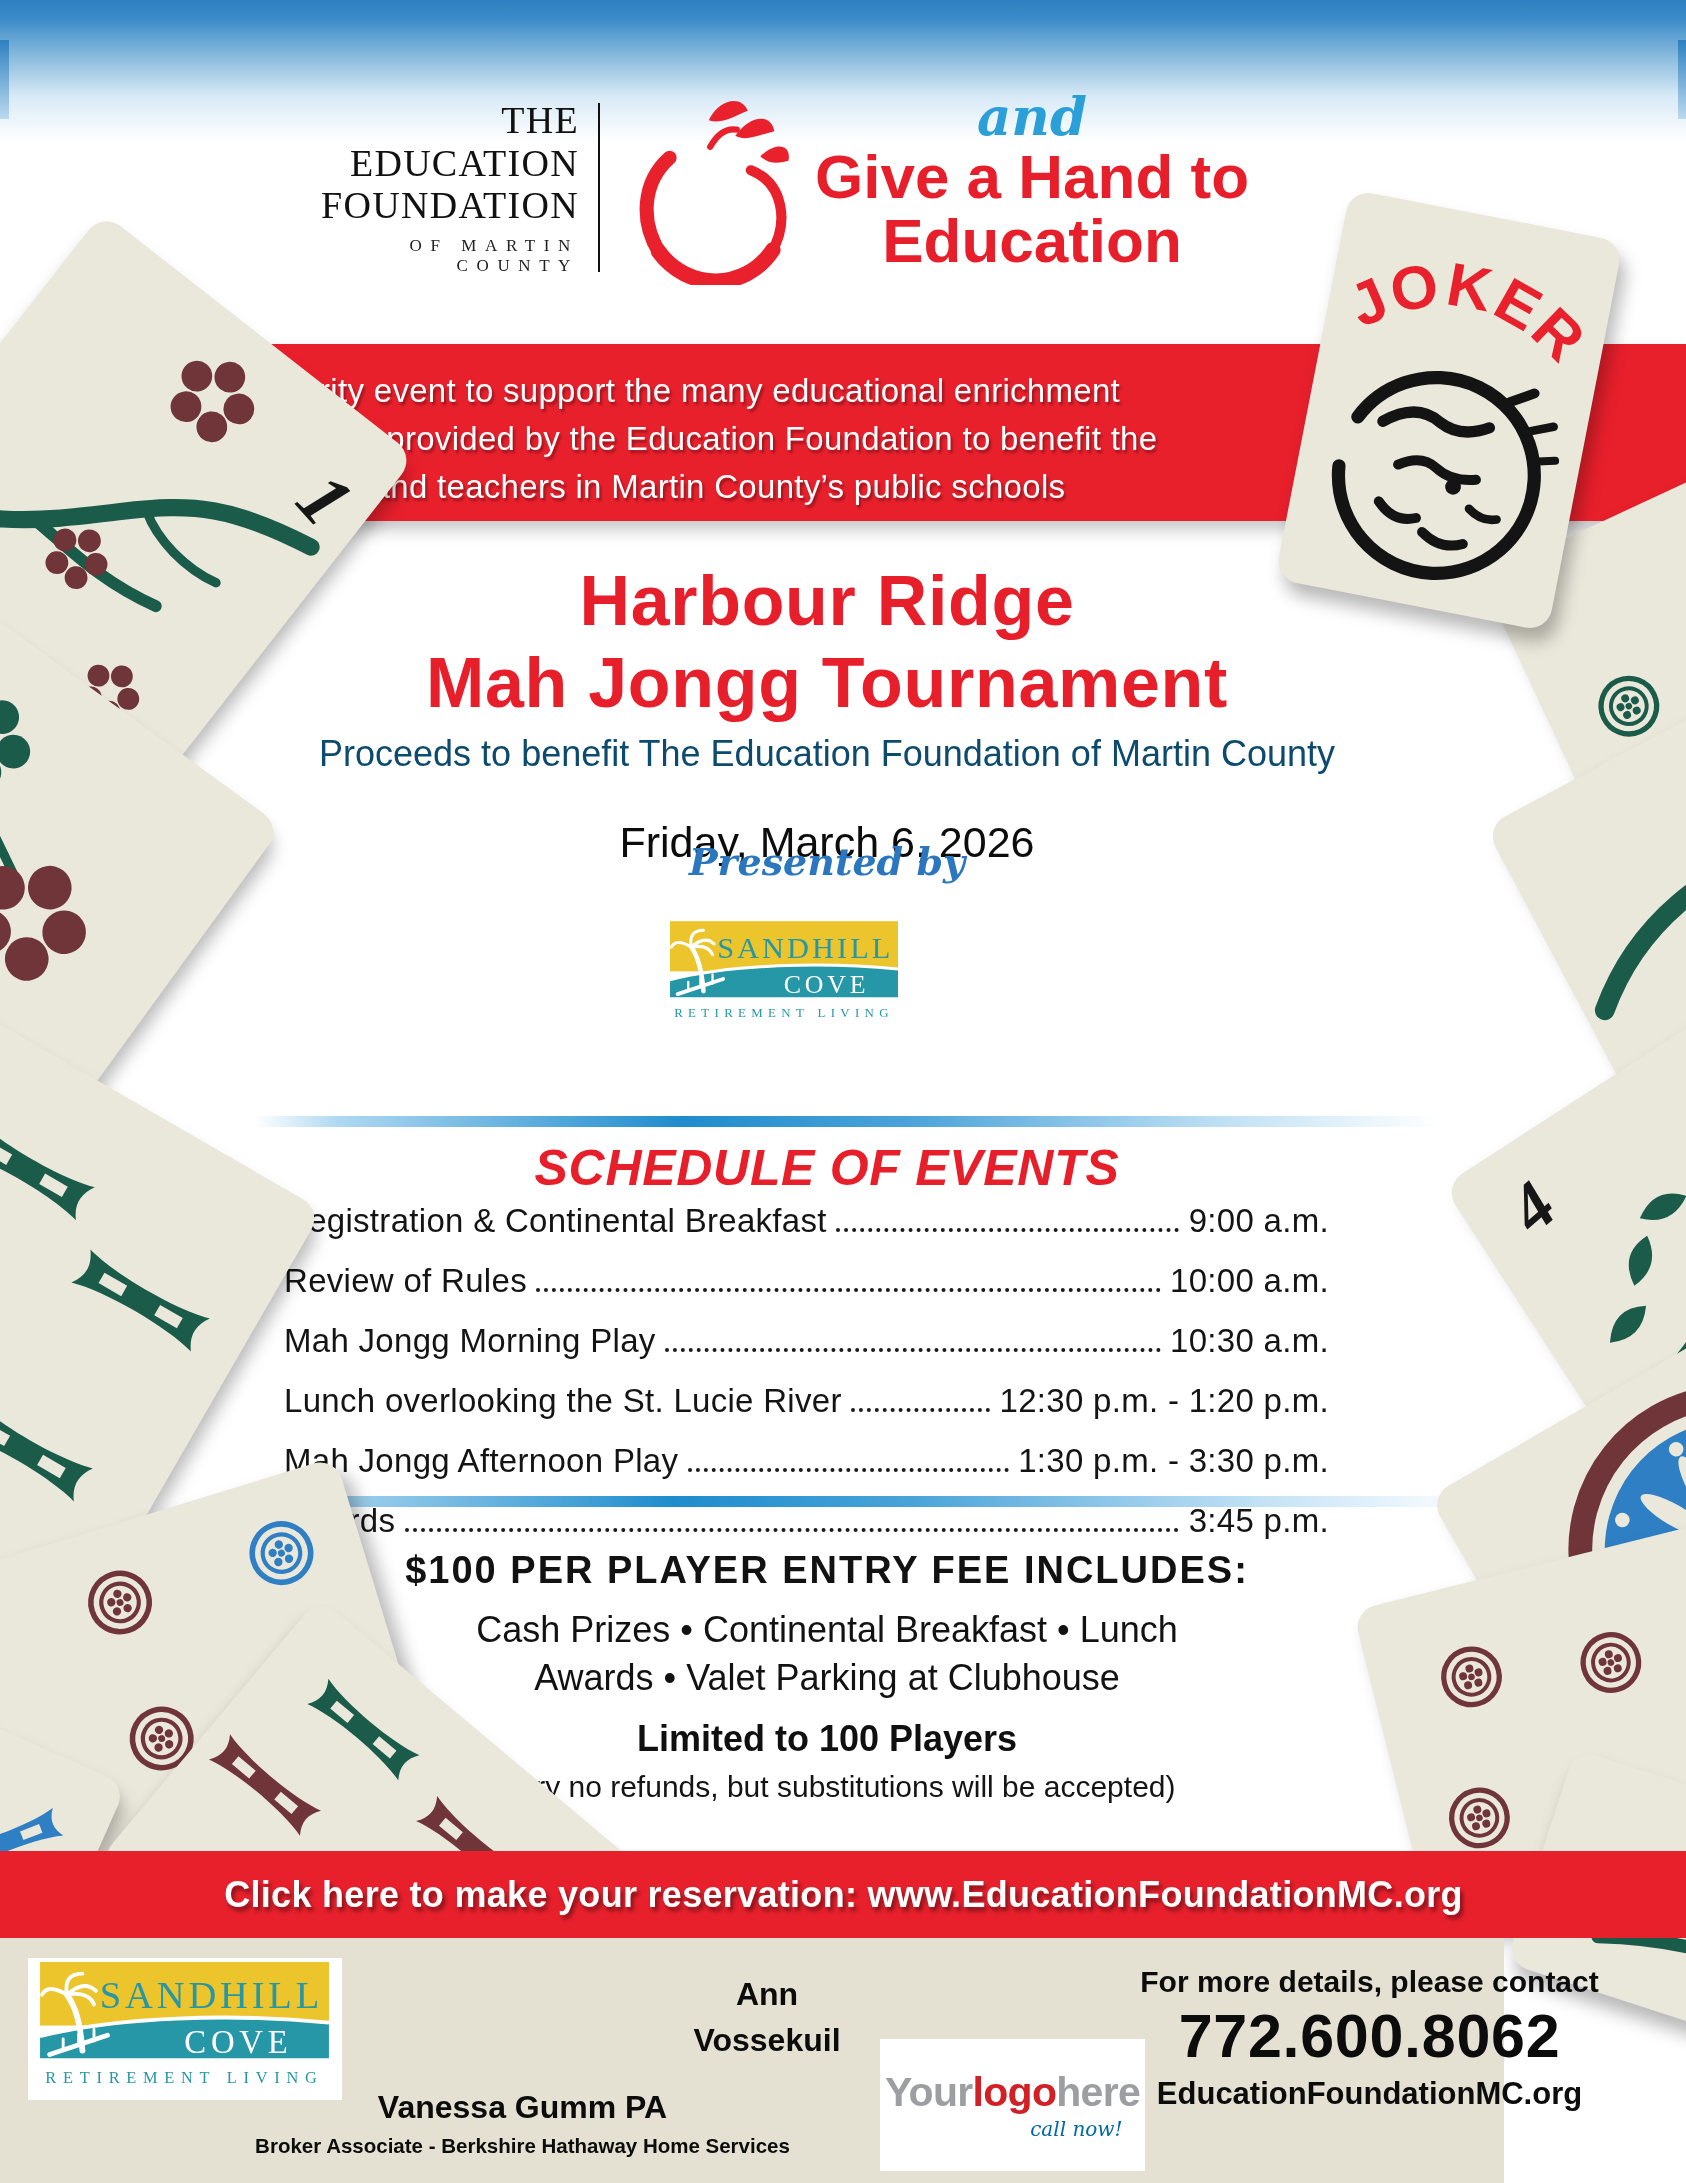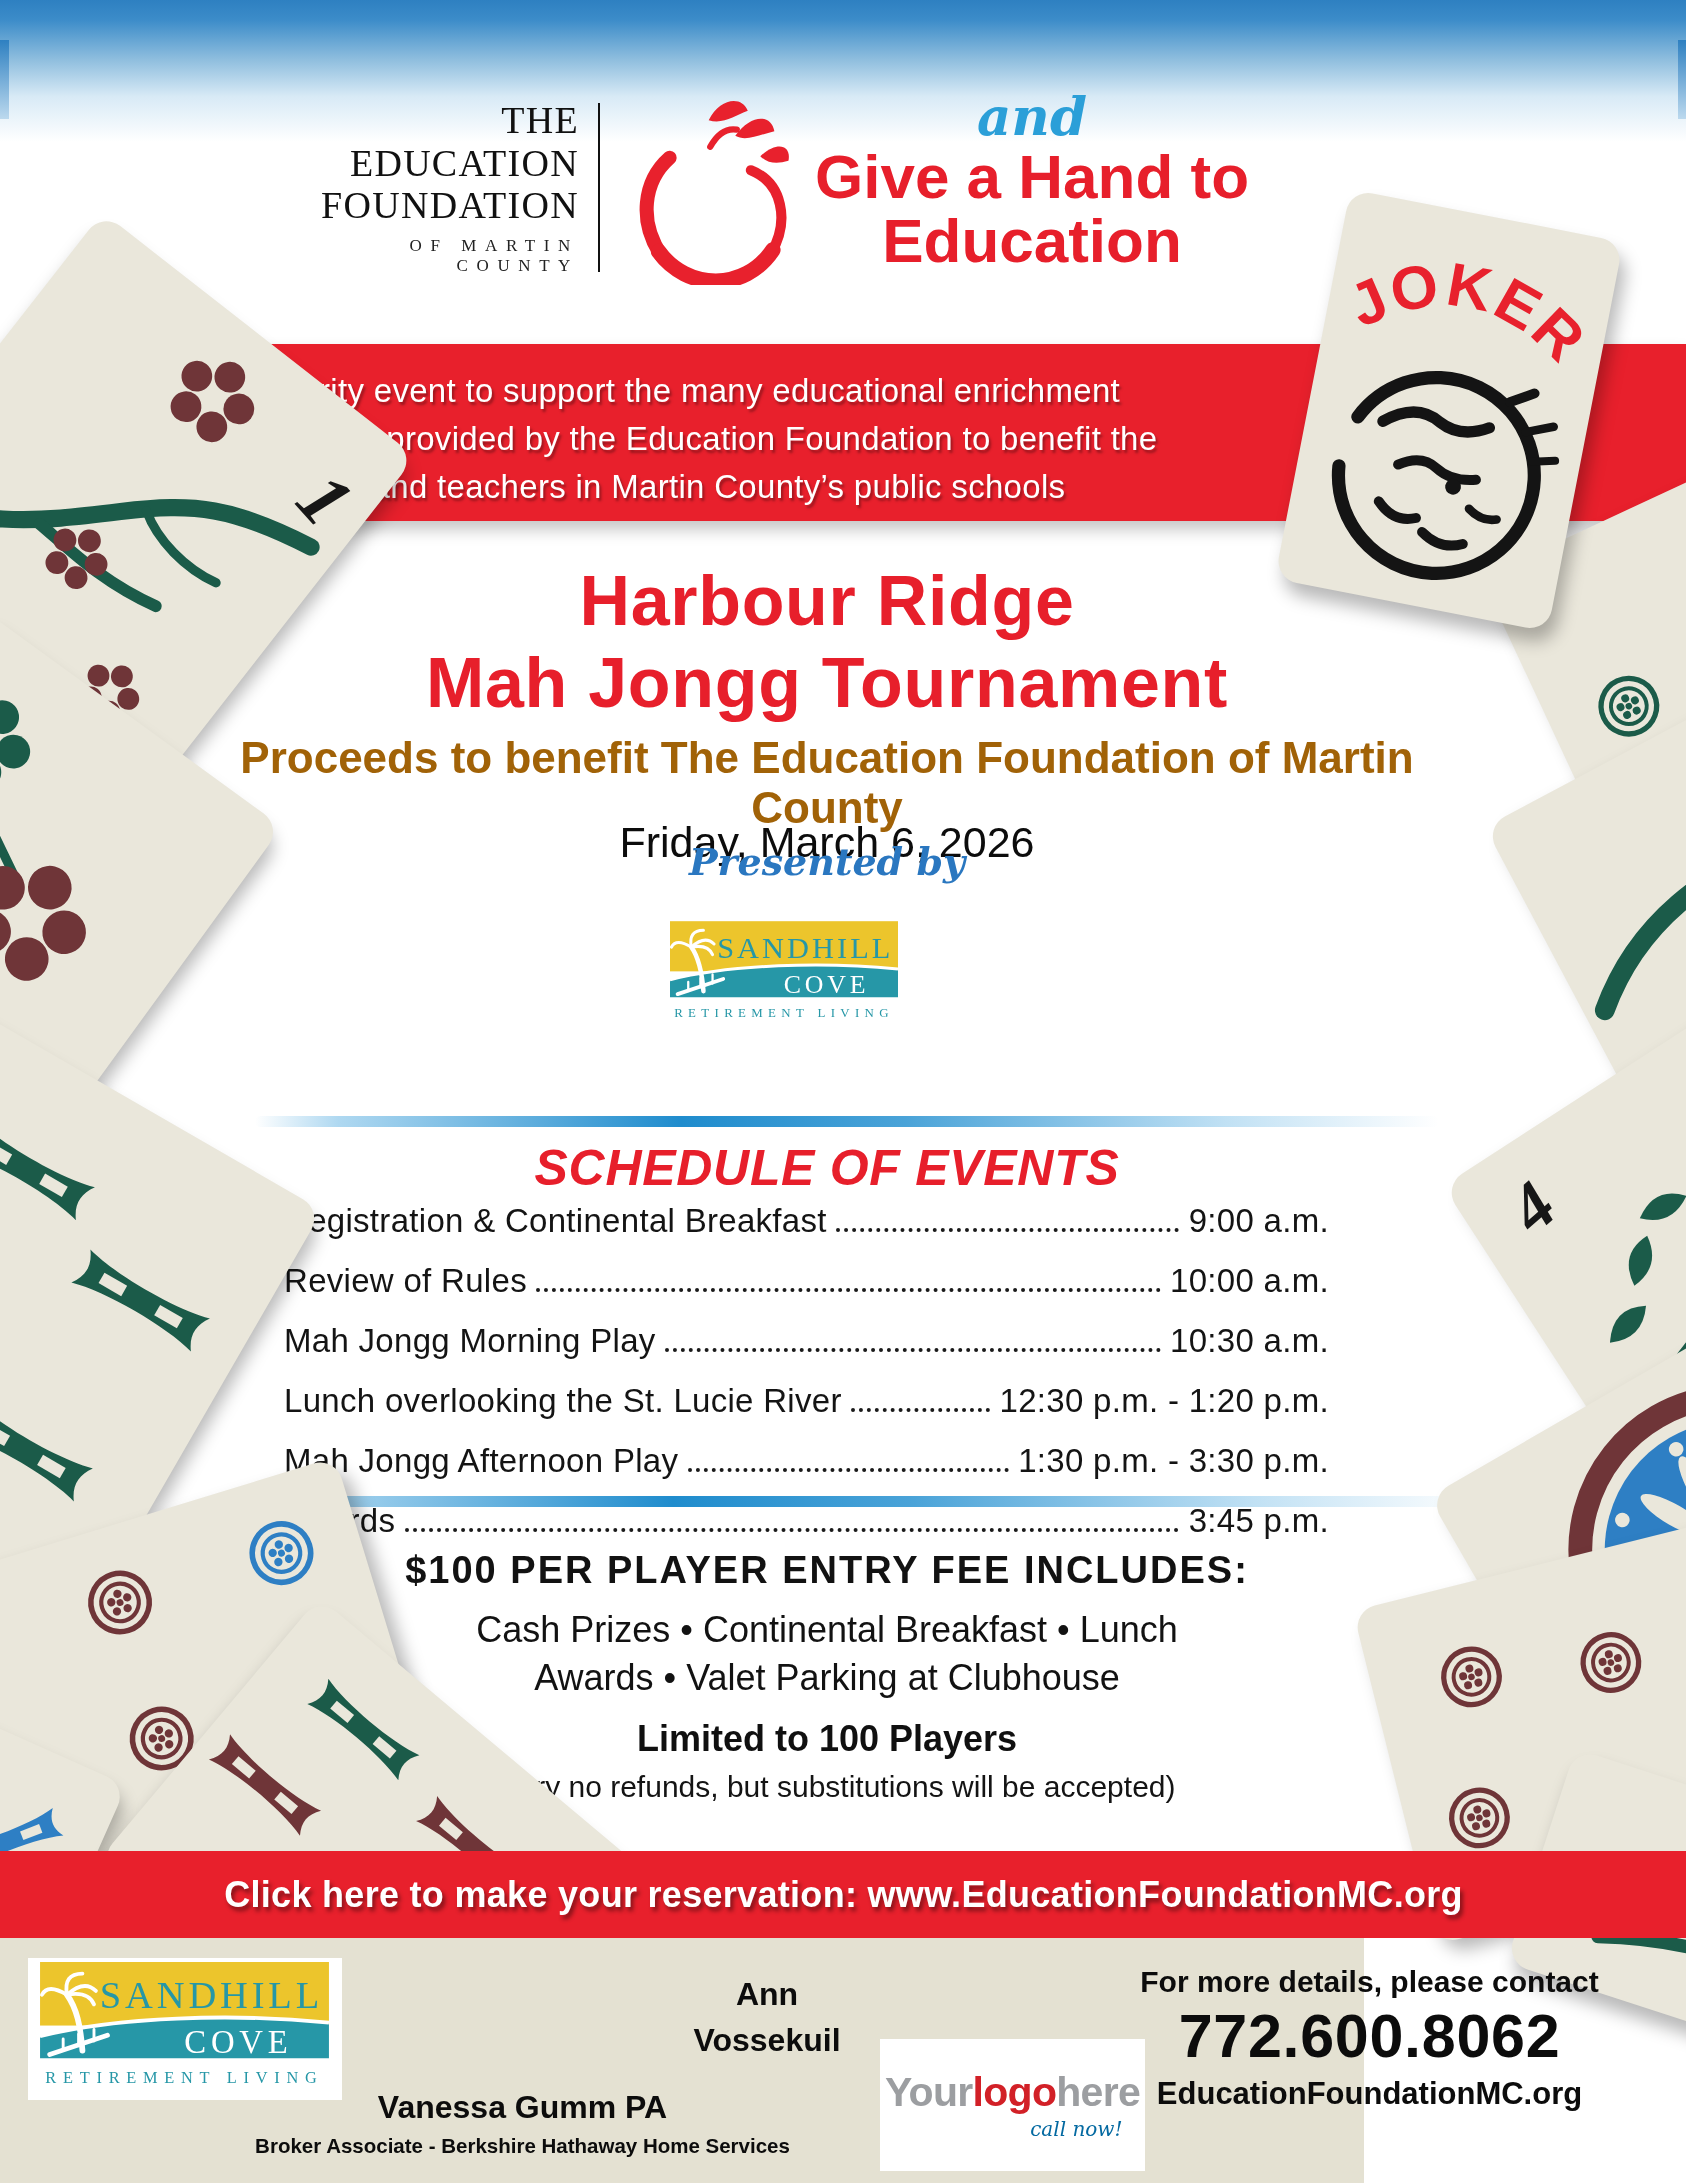--- a/index.html
+++ b/index.html
@@ -44,21 +44,21 @@
   .charity{position:absolute;left:0;top:344px;width:1687px;height:177px;background:#e8202c;z-index:2;
     box-shadow:0 9.3px 14.6px rgba(0,0,0,.22);}
   .charity .line{position:relative;color:#fff;font-size:33px;letter-spacing:0.3px;line-height:48px;
     padding-left:235px;text-shadow:2px 2.6px 2.6px rgba(0,0,0,.35);}
   .charity .line:first-child{padding-top:22.5px;}
 
   
   .cblock{position:absolute;left:182px;width:1290px;text-align:center;z-index:3;}
   .title1{top:561px;font-size:70px;font-weight:bold;color:var(--red);letter-spacing:0.7px;}
   .title2{top:643px;font-size:70px;font-weight:bold;color:var(--red);letter-spacing:0.7px;}
-  .proceeds{top:733px;font-size:44px;color:#a16207;font-weight:bold;}
+  .proceeds{top:733px;font-size:36px;color:#0c4a6e;}
   .eventdate{top:782px;font-size:43px;font-weight:normal;color:#0c0c0c;margin-top:36px;}
   .presented{top:839px;font-family:"DejaVu Serif",serif;font-style:italic;font-weight:bold;
     font-size:38px;color:var(--script-blue);}
 
   
   .sandhill-header{position:absolute;left:670px;top:921px;width:228px;height:103px;z-index:3;}
   .logo-card{position:absolute;left:28px;top:1958px;width:314px;height:142px;background:#fff;z-index:8;padding:4px 5.3px;box-sizing:border-box;}
   .sandhill-footer{width:303px;height:130px;}
   .sandhill-svg text{font-family:"Liberation Serif",serif;}
 
@@ -83,21 +83,21 @@
   .limit{top:1718px;font-size:36px;font-weight:bold;color:#101010;}
   .refund{top:1770px;font-size:30px;color:#141414;}
 
   
   .reserve{position:absolute;left:0;top:1851px;width:1687px;height:87px;background:#e8202c;z-index:6;
     display:flex;align-items:center;justify-content:center;cursor:pointer;}
   .reserve .rtext{color:#fff;font-size:36px;font-weight:bold;letter-spacing:0.3px;
     text-shadow:2.6px 4px 4px rgba(0,0,0,.45);}
 
   
-  .footer{position:absolute;left:0;top:1938px;width:1364px;height:245px;background:var(--beige);z-index:7;}
+  .footer{position:absolute;left:0;top:1938px;width:1504px;height:245px;background:var(--beige);z-index:7;}
   .f-ann{position:absolute;left:628px;top:33px;width:278px;text-align:center;
     font-size:32px;font-weight:bold;line-height:1.45;color:#0c0c0c;}
   .f-vanessa{position:absolute;left:225px;top:151px;width:595px;text-align:center;
     font-size:32px;font-weight:bold;color:#0c0c0c;}
   .f-broker{position:absolute;left:192px;top:196px;width:661px;text-align:center;
     font-size:20.5px;font-weight:bold;color:#0c0c0c;}
   .logo-ph{position:absolute;left:880px;top:101px;width:265px;height:132px;background:#fff;
     display:flex;flex-direction:column;justify-content:center;align-items:center;}
   .logo-ph .words{font-size:41px;font-weight:bold;letter-spacing:-0.7px;}
   .logo-ph .w-gray{color:#9c9ea1;} .logo-ph .w-red{color:#d22027;}

